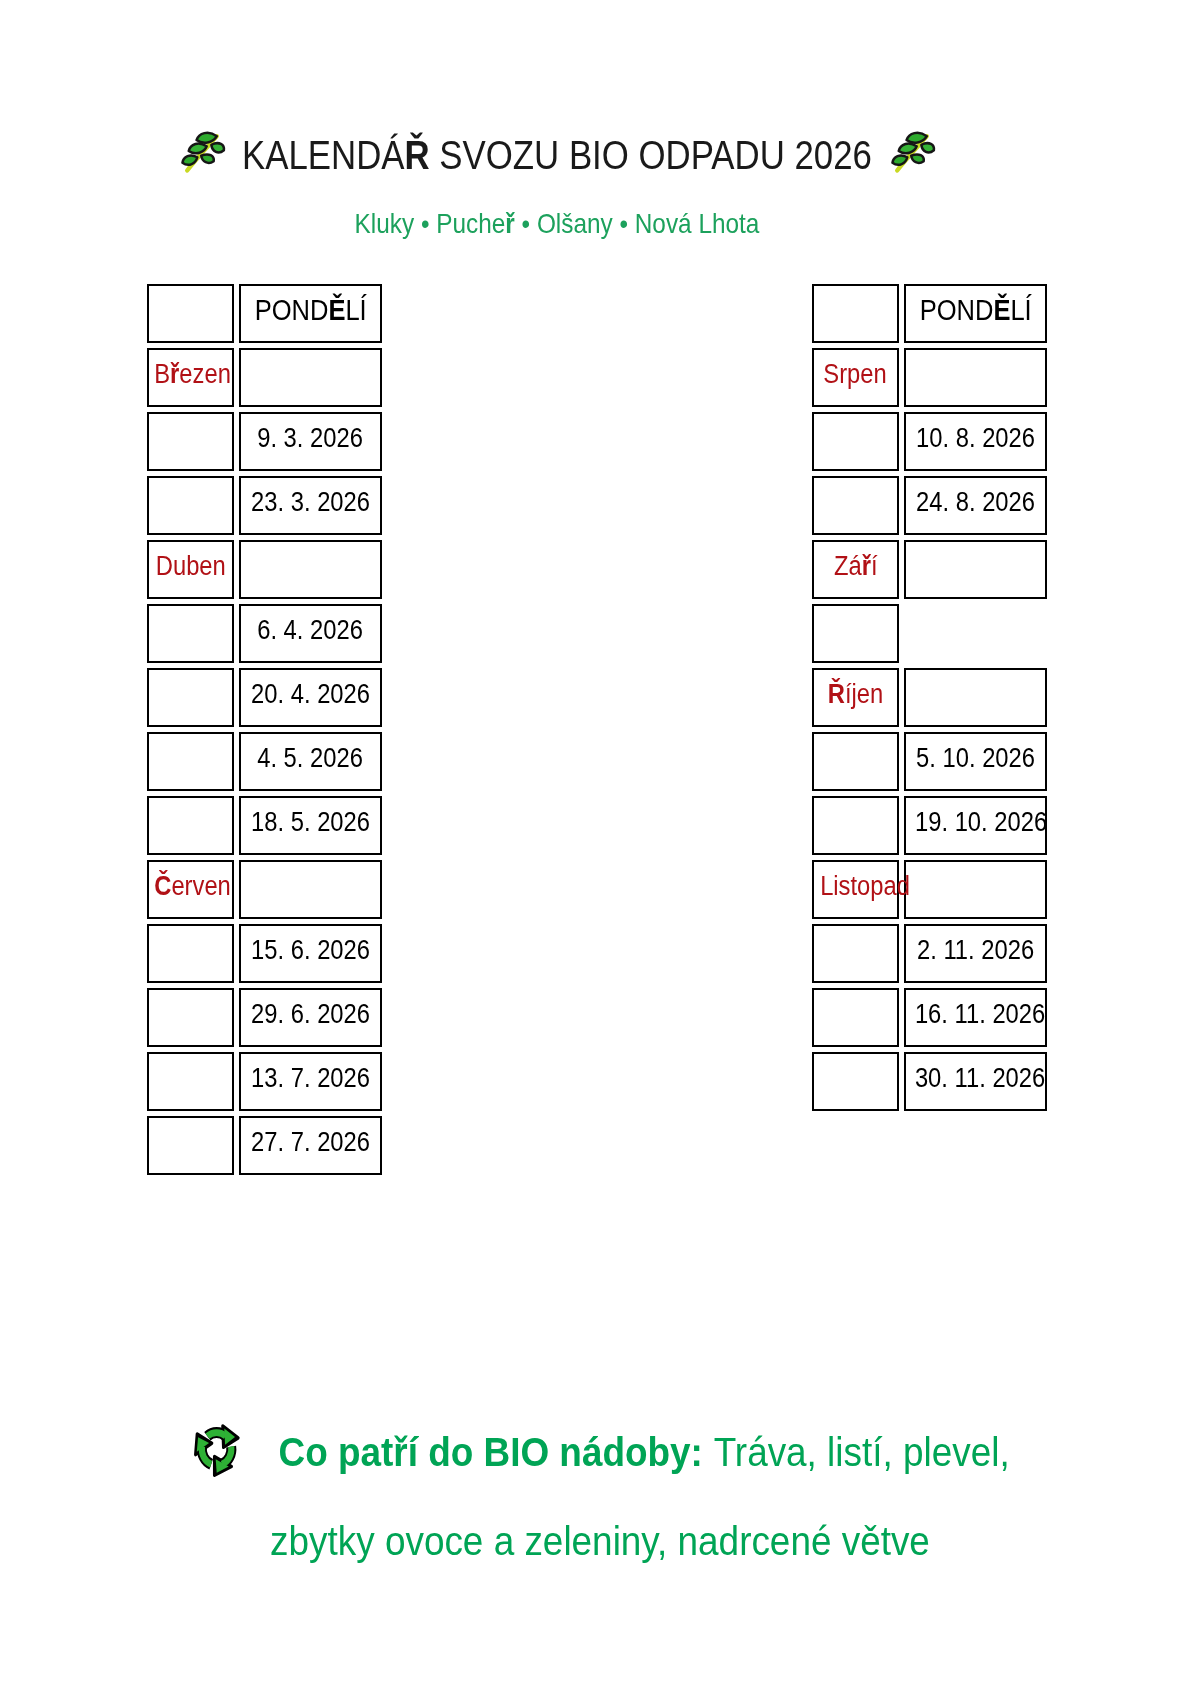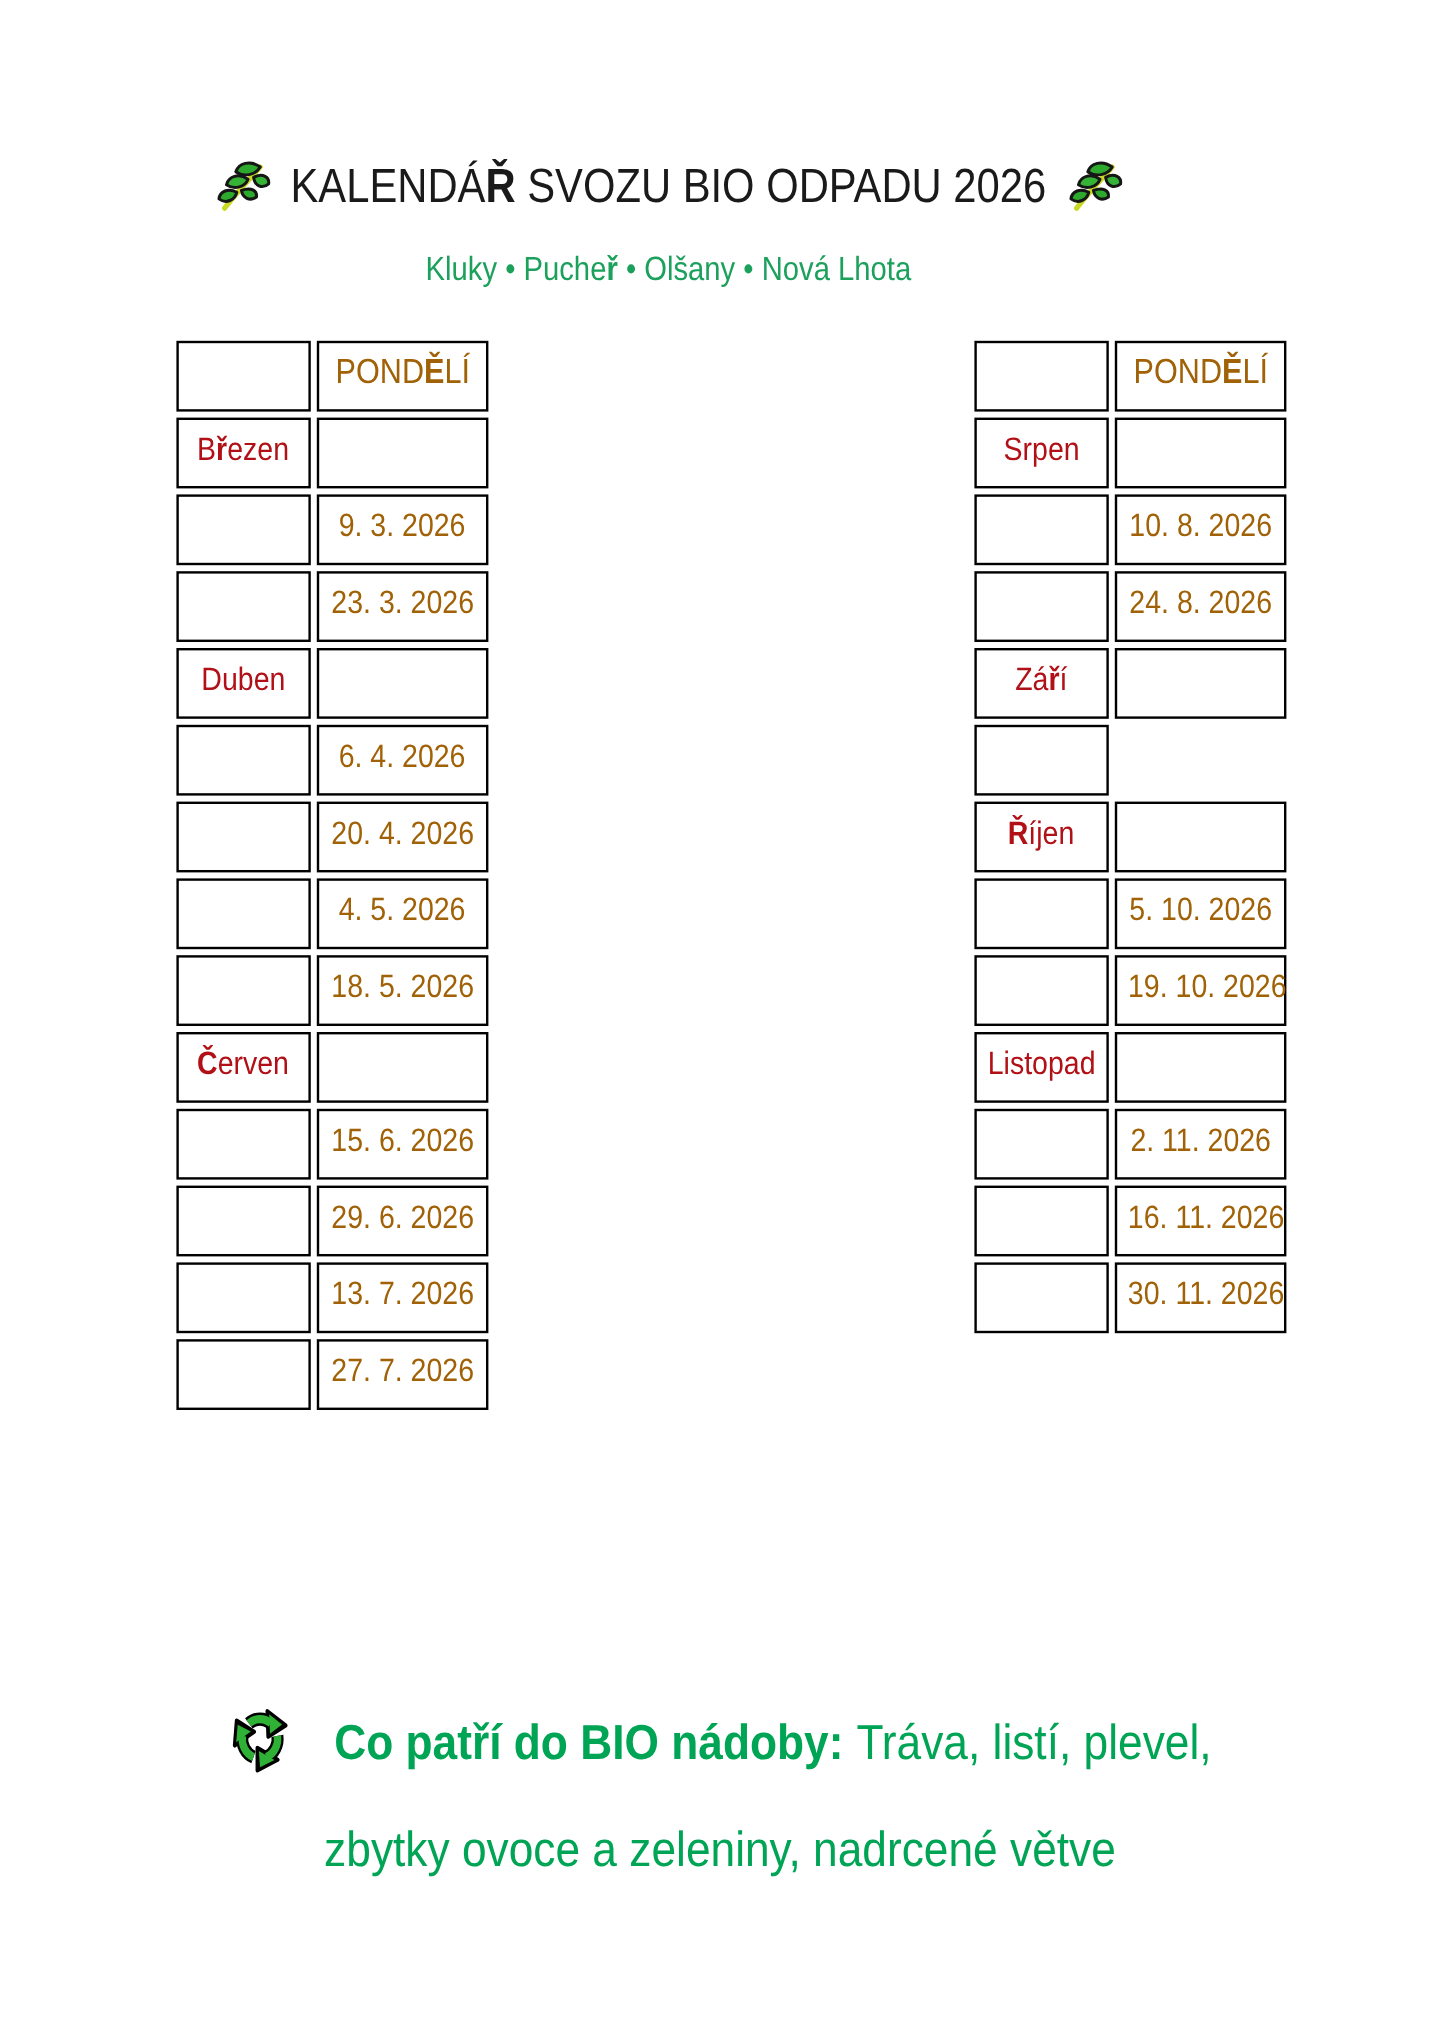--- a/index.html
+++ b/index.html
@@ -6,21 +6,21 @@
   .page{
     position:relative;
     width:1200px;height:1697px;
     background:#fff;
     font-family:"Liberation Sans", sans-serif;
     overflow:hidden;
   }
   
   .title-row{
     position:absolute;top:126px;left:0;width:1114px;
-    display:flex;justify-content:center;align-items:flex-end;gap:16px;
+    display:flex;justify-content:center;align-items:flex-start;gap:16px;
   }
   .page-title{
     margin:0 -48px;
     font-size:40px;font-weight:400;color:var(--title-black,#1a1a1a);
     white-space:nowrap;
     transform:scaleX(0.87);transform-origin:center;
     line-height:58px;
   }
   .hk{font-weight:700;}
   .leaf-icon{flex:0 0 auto;display:inline-block;}
@@ -38,22 +38,22 @@
   .sched-right{left:812px;}
   .trow{display:flex;margin-bottom:5px;}
   .cell{
     box-sizing:border-box;height:59px;background:#fff;
     border:2px solid var(--border-black,#000);
     text-align:center;padding-top:7px;
     font-size:27px;line-height:34px;white-space:nowrap;
     overflow:visible;
   }
   .cell .ct{display:inline-block;transform:scaleX(0.88);transform-origin:center;white-space:nowrap;}
-  .cell.c1{width:112px;margin-right:5px;color:var(--month-red,#b11116);}
-  .cell.c2{width:143px;color:#a16207;text-align:center;}
+  .cell.c1{width:87px;margin-right:5px;color:var(--month-red,#b11116);}
+  .cell.c2{width:143px;color:#000000;text-align:center;}
   .cell.head{font-size:29px;}
   
   .footer{
     position:absolute;top:1414px;left:55px;width:1090px;
     text-align:center;
     font-size:41px;line-height:77px;
     color:var(--footer-green,#00a455);
     transform:scaleX(0.9);transform-origin:center;
   }
   .footer-bold{font-weight:700;margin-right:12px;}

